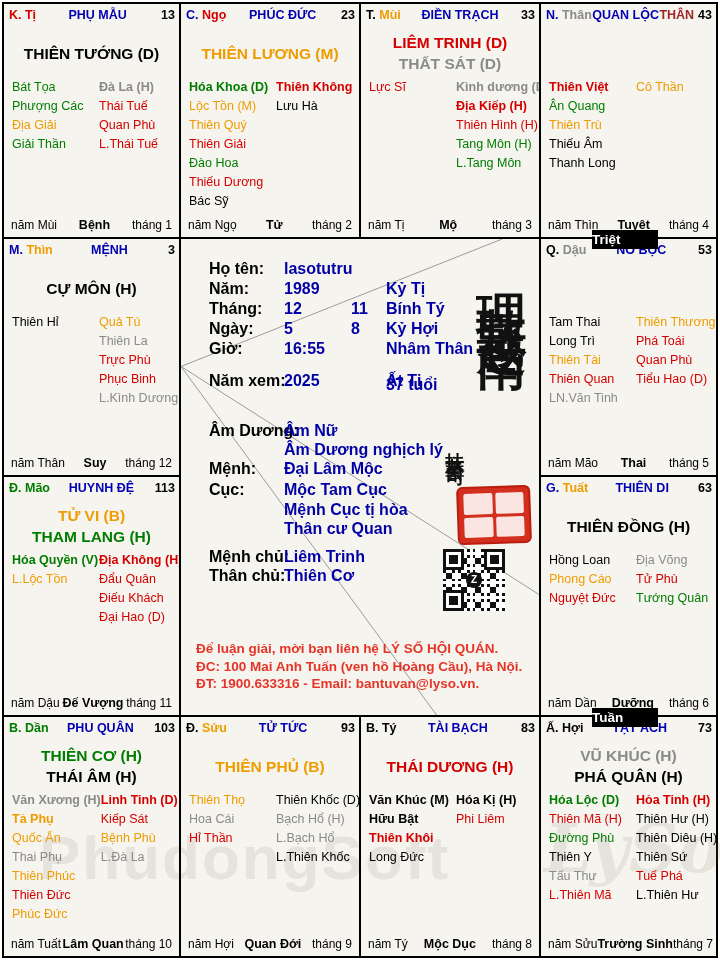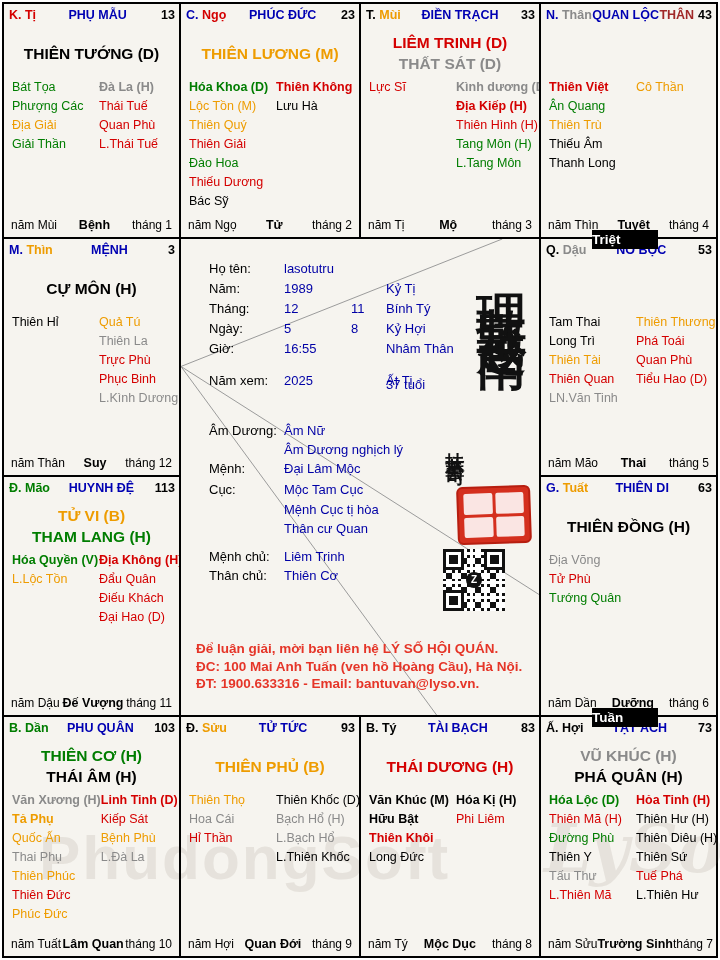--- a/index.html
+++ b/index.html
@@ -25,21 +25,21 @@
   .col-l{flex:0 0 87px}.col-r{flex:1}
   .star{font-size:12.5px;line-height:19px;white-space:nowrap}
   .b{font-weight:700}
   .cell-foot{position:absolute;bottom:5px;left:7px;right:7px;display:flex;justify-content:space-between;align-items:baseline;font-size:12px;white-space:nowrap}
   .cell-foot b{font-size:12.5px}
   .c-red{color:var(--red)} .c-blue{color:var(--blue)} .c-orange{color:var(--orange)}
   .c-green{color:var(--green)} .c-gray{color:var(--gray)} .c-black{color:var(--black)}
   
   .center{position:relative;grid-row:2 / span 2;grid-column:2 / span 2;border-right:2px solid #000;border-bottom:2px solid #000;z-index:1;overflow:hidden}
   .lines{position:absolute;left:0;top:0;width:100%;height:100%;z-index:0}
-  .irow{position:absolute;left:0;right:0;height:20px;line-height:20px;font-size:13px;font-weight:400;white-space:nowrap;z-index:2}
+  .irow{position:absolute;left:0;right:0;height:20px;line-height:20px;font-size:16px;font-weight:700;white-space:nowrap;z-index:2}
   .irow .lbl{position:absolute;left:28px;color:#000}
   .irow .val{position:absolute;left:103px;color:#0000a6}
   .irow .alt{position:absolute;left:170px;color:#0000a6}
   .irow .cc{position:absolute;left:205px;color:#0000a6}
   .contact{position:absolute;left:15px;top:401px;color:var(--contact);font-weight:700;font-size:13.5px;line-height:17.5px;white-space:nowrap;z-index:2}
   .calli-large{position:absolute;left:288px;top:14px;writing-mode:vertical-rl;font-family:"DejaVu Serif","Liberation Serif",serif;font-weight:700;font-size:50px;letter-spacing:16px;color:#111;z-index:1}
   .calli-small{position:absolute;left:262px;top:198px;writing-mode:vertical-rl;font-family:"DejaVu Serif","Liberation Serif",serif;font-weight:700;font-size:19px;letter-spacing:5px;color:#111;z-index:1}
   .seal{position:absolute;left:276px;top:247px;width:74px;height:58px;background:#d42f1e;border:2px solid #b71e10;border-radius:6px;transform:rotate(-2deg);z-index:3;display:grid;grid-template-columns:1fr 1fr;grid-template-rows:1fr 1fr;gap:3px;padding:5px}
   .seal span{background:rgba(255,255,255,.88);border-radius:2px}
   .qr{position:absolute;left:262px;top:310px;width:62px;height:62px;background:#fff;z-index:3}
@@ -551,20 +551,25 @@
     <div class="cell" style="grid-area: 3 / 4; border-right: none;">
       <div class="cell-head">
         <span class="canchi"><span class="c-blue">G.</span> <span class="c-orange">Tuất</span></span>
         <span class="pname">THIÊN DI</span>
         <span class="pnum">63</span>
       </div>
       <div class="mains">
         <div class="main c-black">THIÊN ĐỒNG (H)</div>
       </div>
       <div class="stars">
+        <div class="col-l">
+          <div class="star c-black">Hồng Loan</div>
+          <div class="star c-orange">Phong Cáo</div>
+          <div class="star c-red">Nguyệt Đức</div>
+        </div>
         <div class="col-r">
           <div class="star c-gray">Địa Võng</div>
           <div class="star c-red">Tử Phù</div>
           <div class="star c-green">Tướng Quân</div>
         </div>
       </div>
       <div class="cell-foot">
         <span>năm Dần</span>
         <b>Dưỡng</b>
         <span>tháng 6</span>

